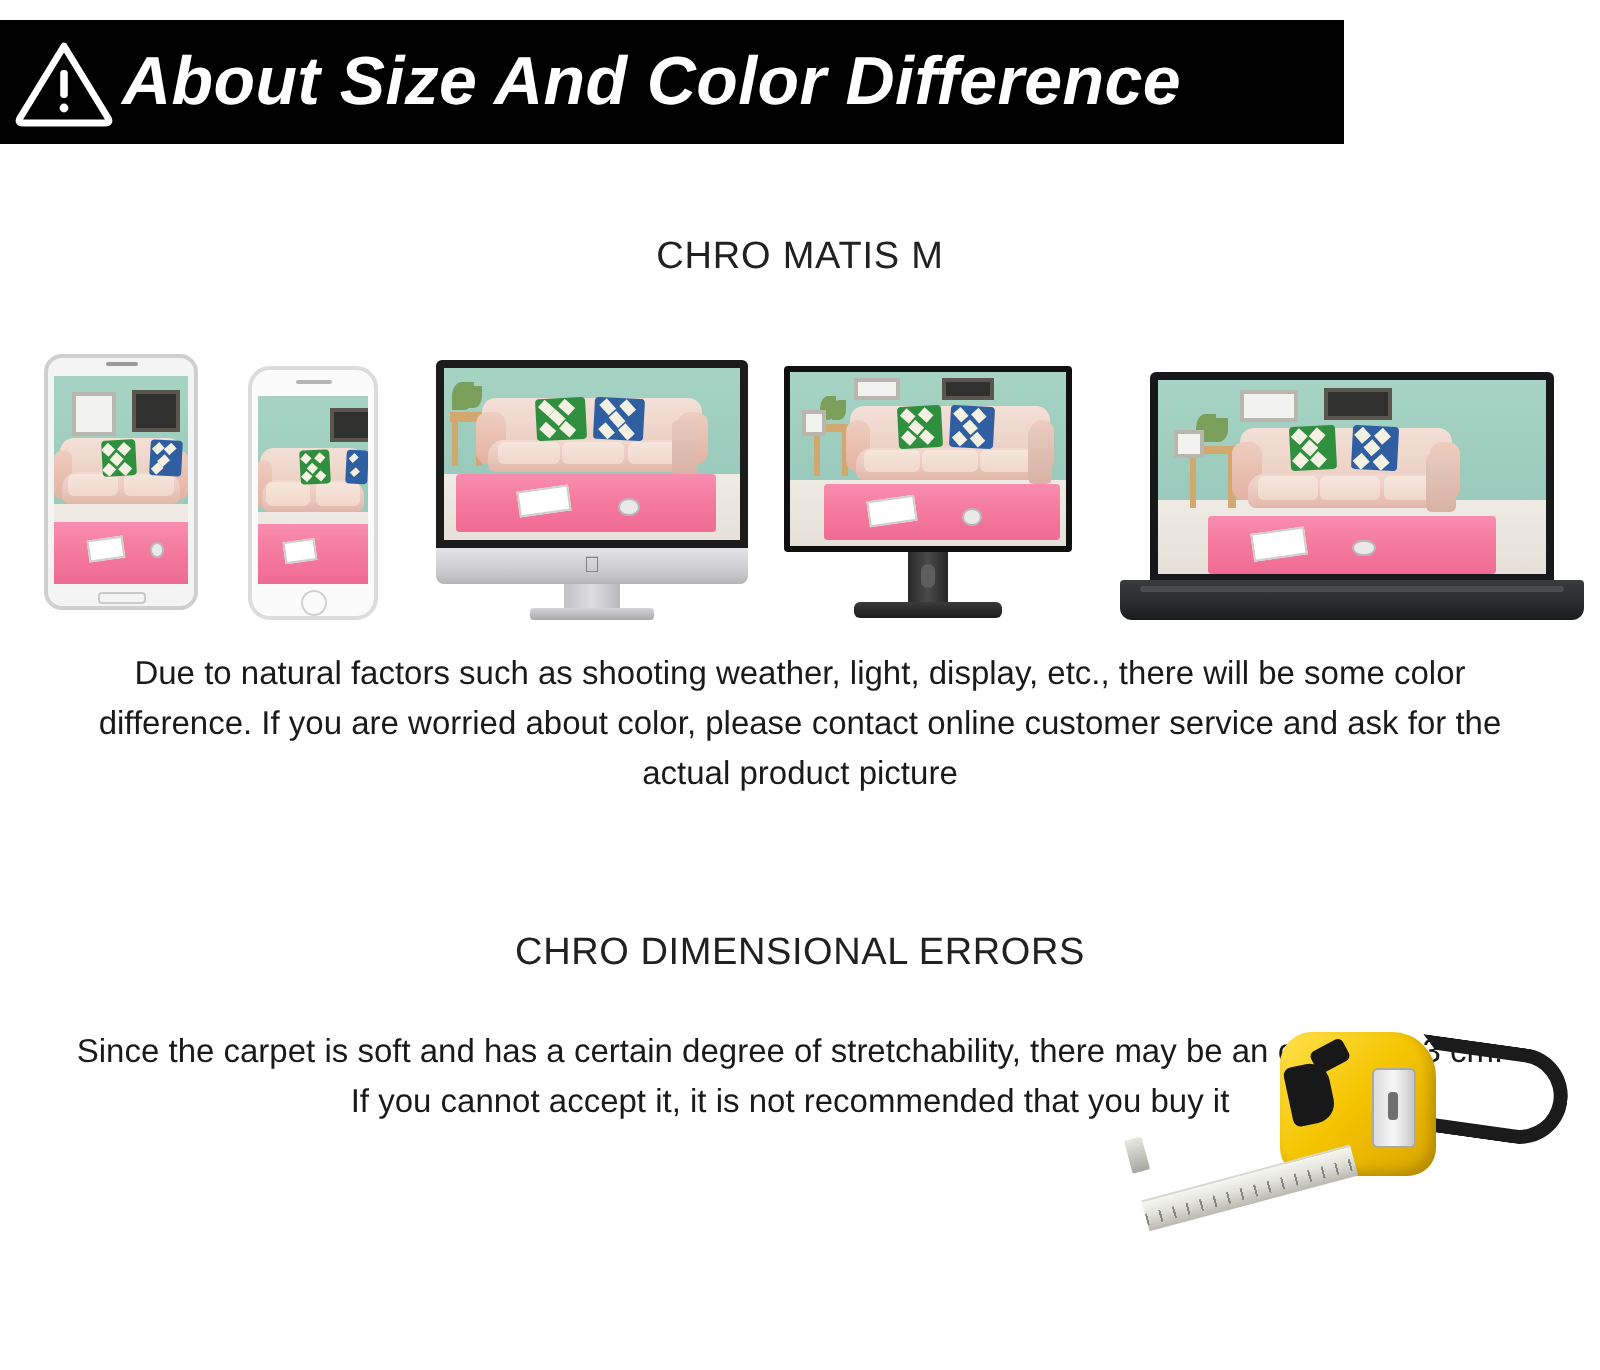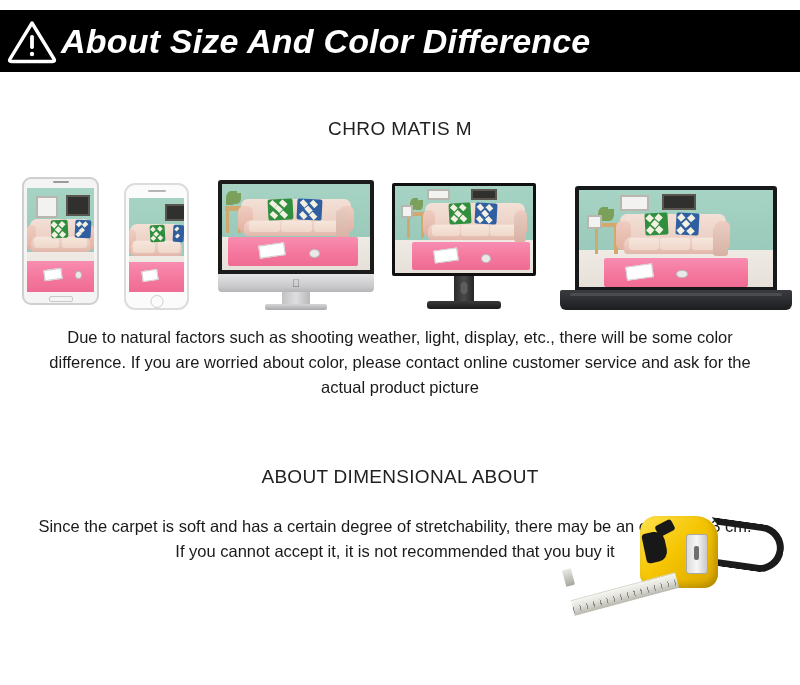--- a/index.html
+++ b/index.html
@@ -13,21 +13,21 @@
     position: relative;
     overflow: hidden;
     font-family: "Liberation Sans", sans-serif;
     color: #1a1a1a;
   }
 
   
   .header-banner {
     position: absolute;
     left: 0; top: 10px;
-    width: 800px; height: 62px;
+    width: 672px; height: 62px;
     background: #000000;
     display: flex;
     align-items: center;
     padding-left: 6px;
     box-sizing: border-box;
   }
   .warn-icon { width: 52px; height: 46px; flex: 0 0 auto; }
   .header-title {
     color: #ffffff;
     font-size: 34px;
@@ -466,21 +466,21 @@
       </div>
     </div>
     <div class="base"></div>
     <div class="base-lip"></div>
   </div>
 
 </div>
 
 <div class="para" id="para-color">Due to natural factors such as shooting weather, light, display, etc., there will be some color difference. If you are worried about color, please contact online customer service and ask for the actual product picture</div>
 
-<div id="section-dim">ABOUT DIMENSIONAL ABOUT</div>
+<div id="section-dim">CHRO DIMENSIONAL ERRORS</div>
 <div class="para" id="para-size">Since the carpet is soft and has a certain degree of stretchability, there may be an error of 1-3 cm. If you cannot accept it, it is not recommended that you buy it</div>
 
 <div id="tape">
   <div class="tape-strap"></div>
   <div class="tape-body"></div>
   <div class="tape-lock"></div>
   <div class="tape-lock2"></div>
   <div class="tape-window"></div>
   <div class="tape-dot"></div>
   <div class="tape-blade">

